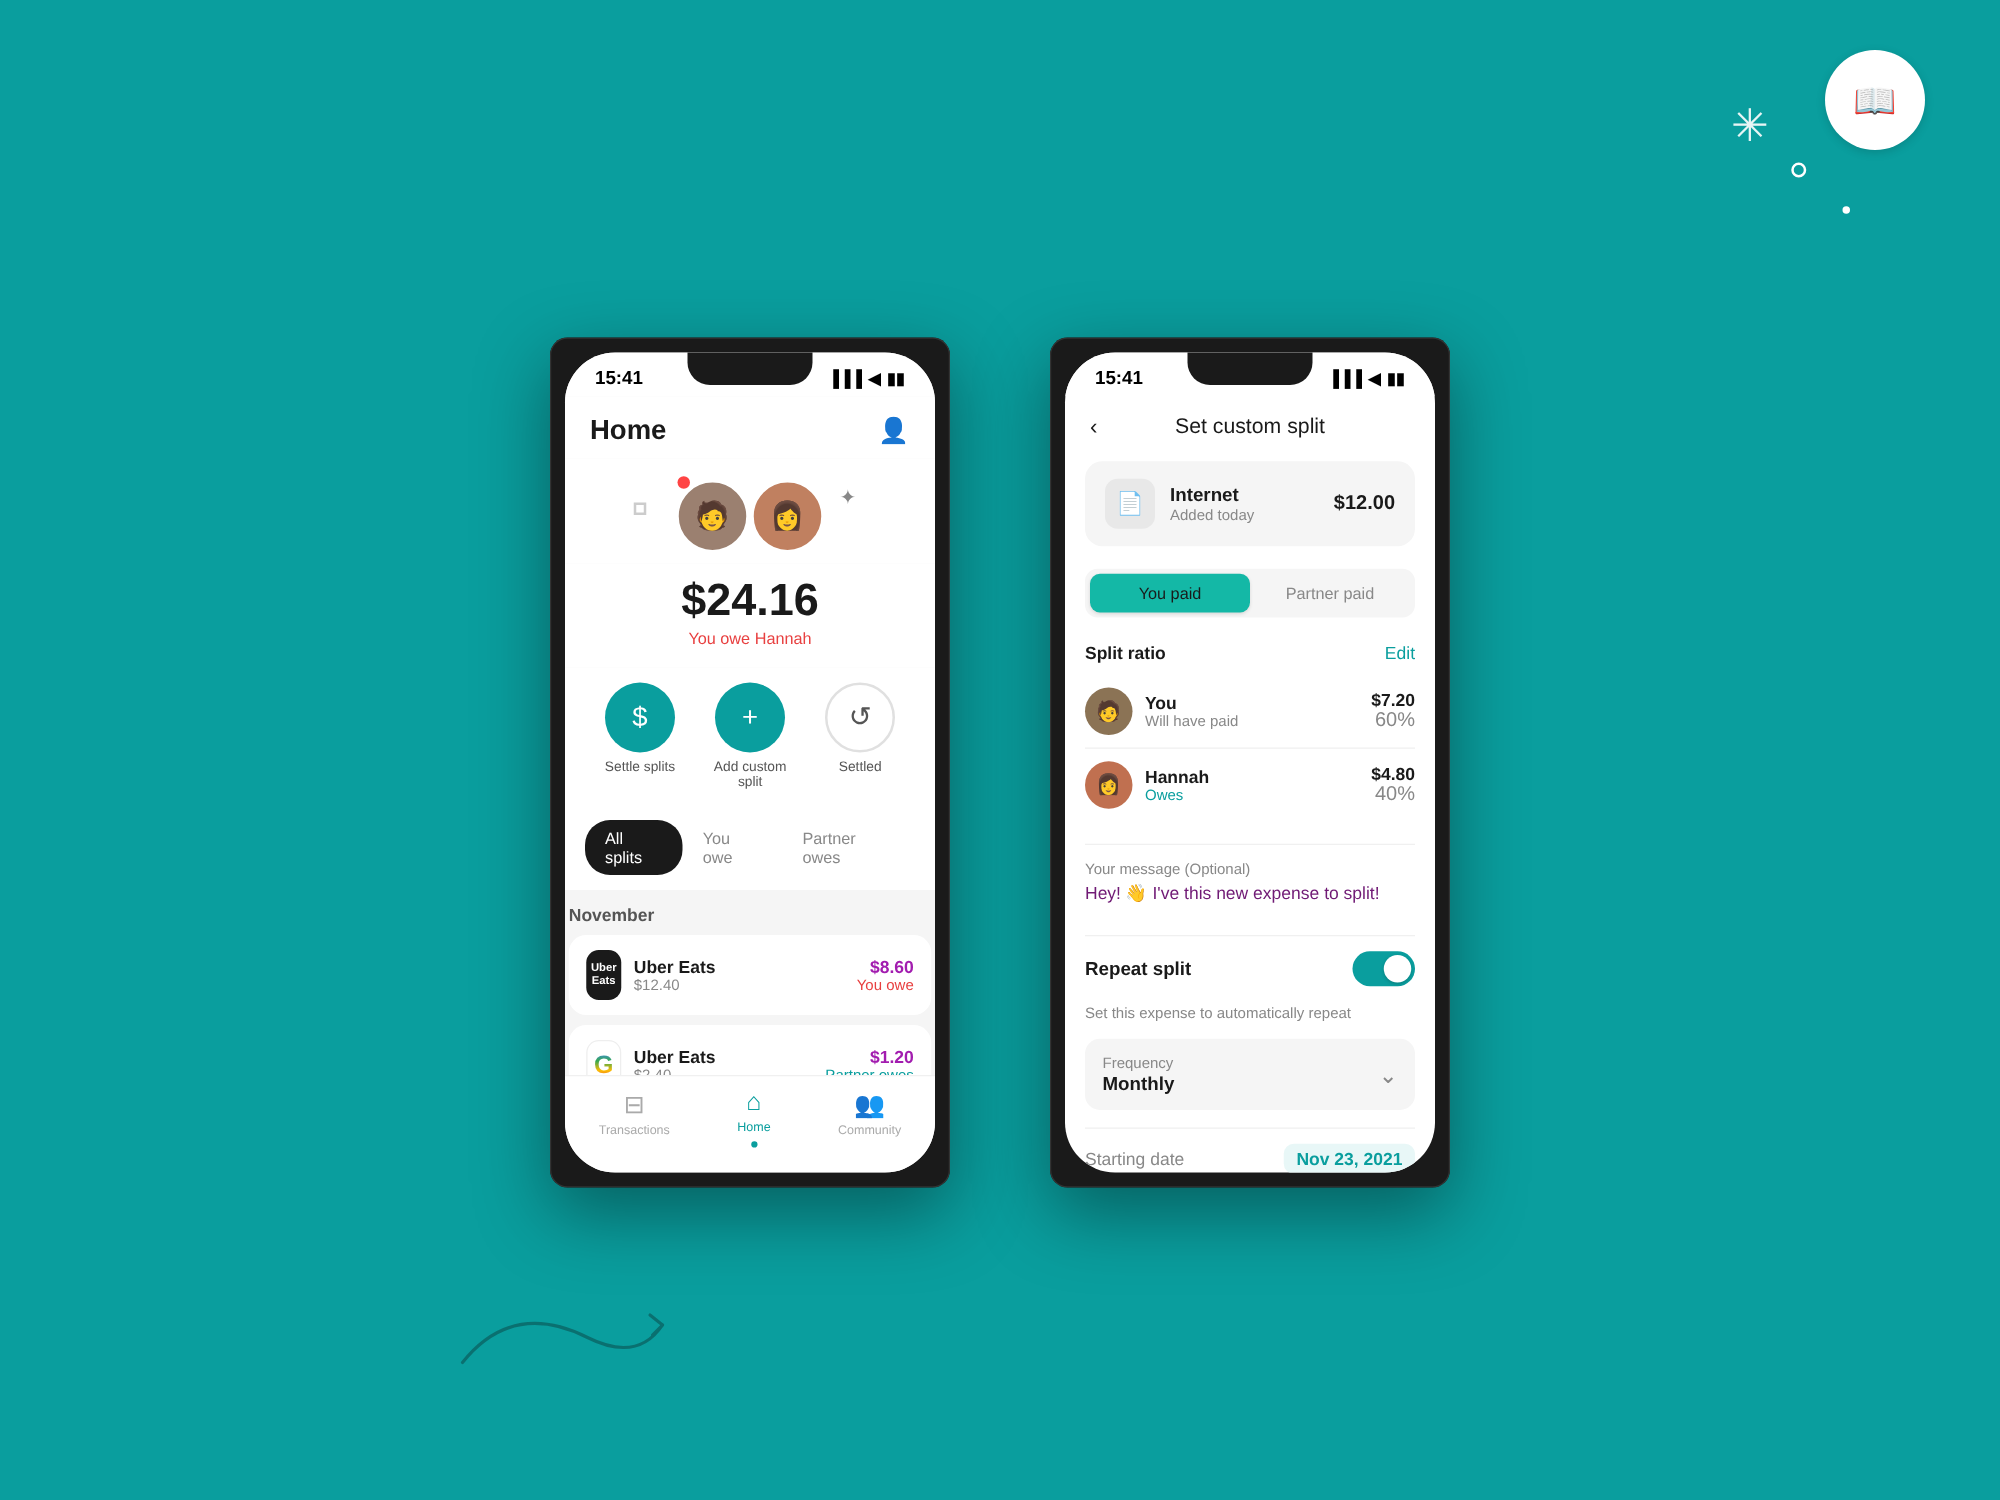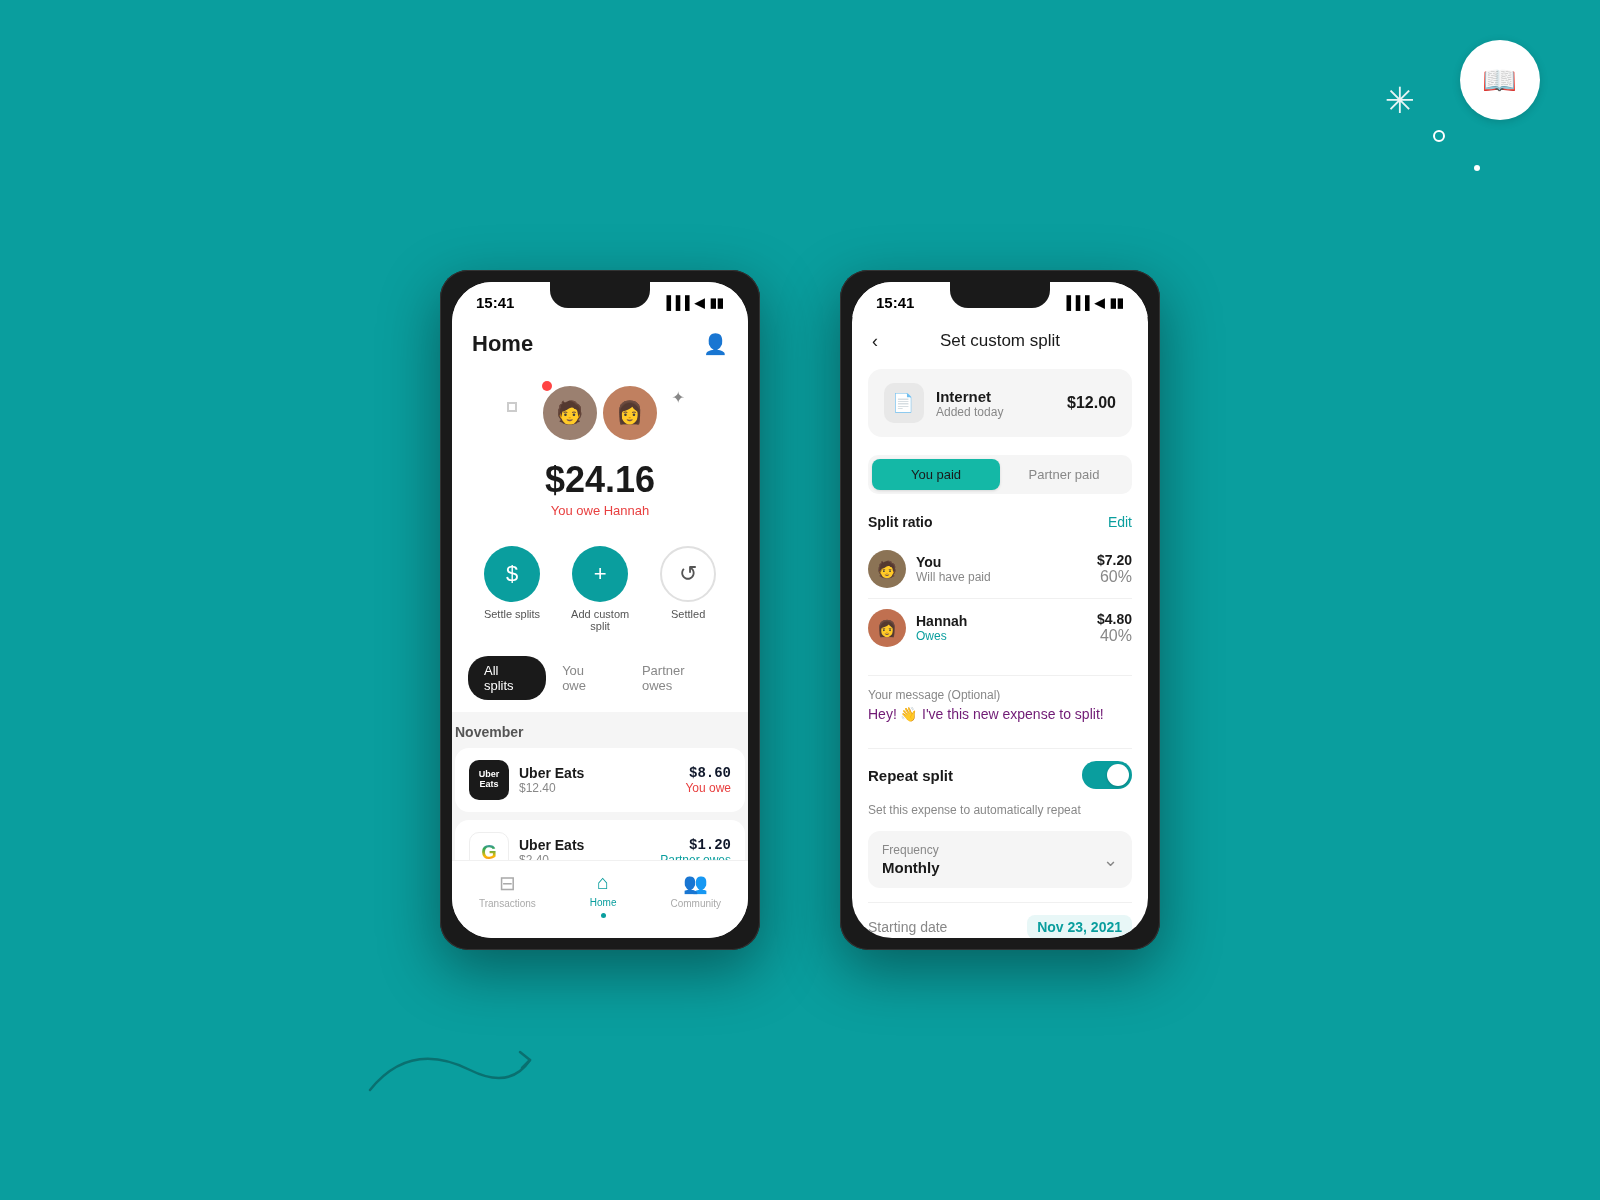--- a/index.html
+++ b/index.html
@@ -72,21 +72,21 @@
       gap: 80px;
       align-items: center;
       margin-top: 20px;
     }
 
     
     .phone {
       width: 320px;
       height: 680px;
       background: #1a1a1a;
-      border-radius: 28px;
+      border-radius: 14px;
       padding: 12px;
       box-shadow: 0 20px 60px rgba(0,0,0,0.4), inset 0 0 0 1px #333;
       position: relative;
     }
 
     .phone-screen {
       width: 100%;
       height: 100%;
       background: #f5f5f5;
       border-radius: 40px;
@@ -303,41 +303,41 @@
       background: white;
       border-radius: 14px;
       padding: 12px 14px;
       margin-bottom: 8px;
       display: flex;
       align-items: center;
       gap: 10px;
     }
 
     .tx-logo {
-      width: 40px;
+      width: 28px;
       height: 40px;
       border-radius: 10px;
       display: flex;
       align-items: center;
       justify-content: center;
       font-size: 11px;
       font-weight: 700;
       color: white;
       flex-shrink: 0;
     }
 
     .tx-logo.uber { background: #1a1a1a; }
     .tx-logo.google { background: white; border: 1px solid #eee; font-size: 18px; }
 
     .tx-info { flex: 1; }
     .tx-name { font-size: 14px; font-weight: 600; color: #1a1a1a; }
     .tx-amount-small { font-size: 12px; color: #888; }
 
     .tx-right { text-align: right; }
-    .tx-amount { font-size: 14px; font-weight: 600; color: #0f172a; font-family: Liberation Mono, monospace; }
+    .tx-amount { font-size: 14px; font-weight: 600; color: #a21caf; }
     .tx-status { font-size: 12px; }
     .tx-status.owe { color: #e84040; }
     .tx-status.partner { color: #0a9e9e; }
 
     
     .bottom-nav {
       background: white;
       display: flex;
       justify-content: space-around;
       padding: 10px 0 20px;

